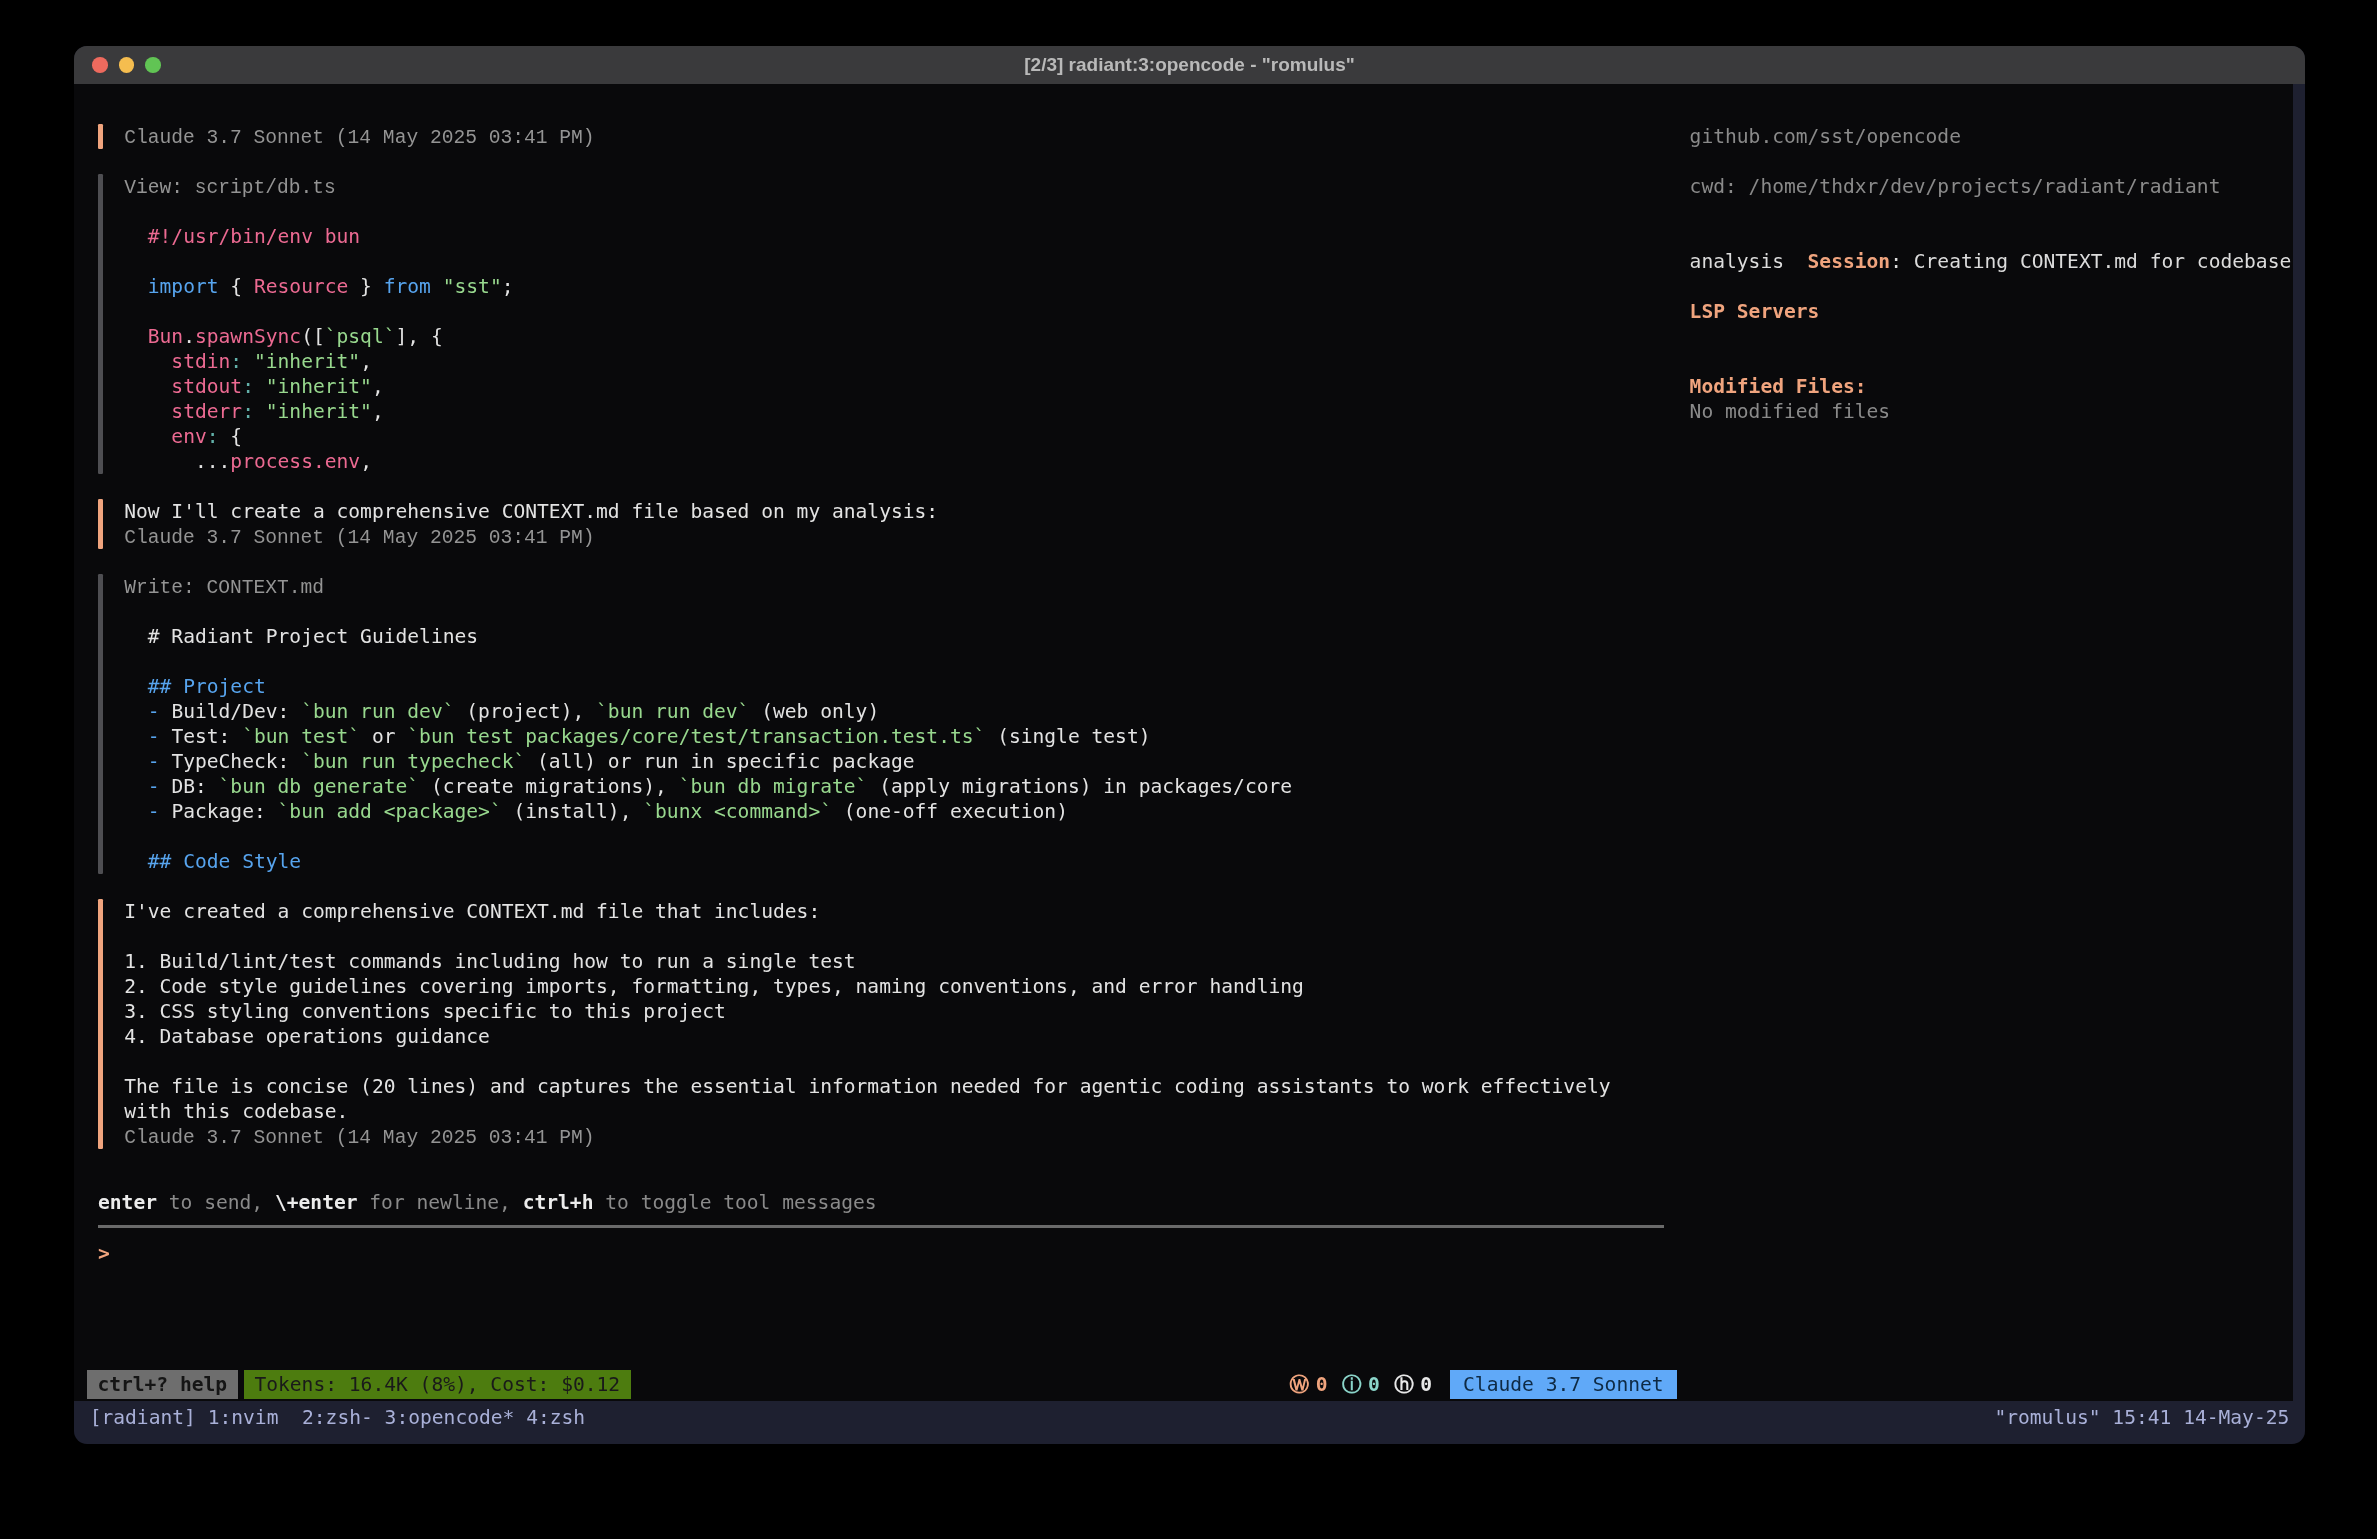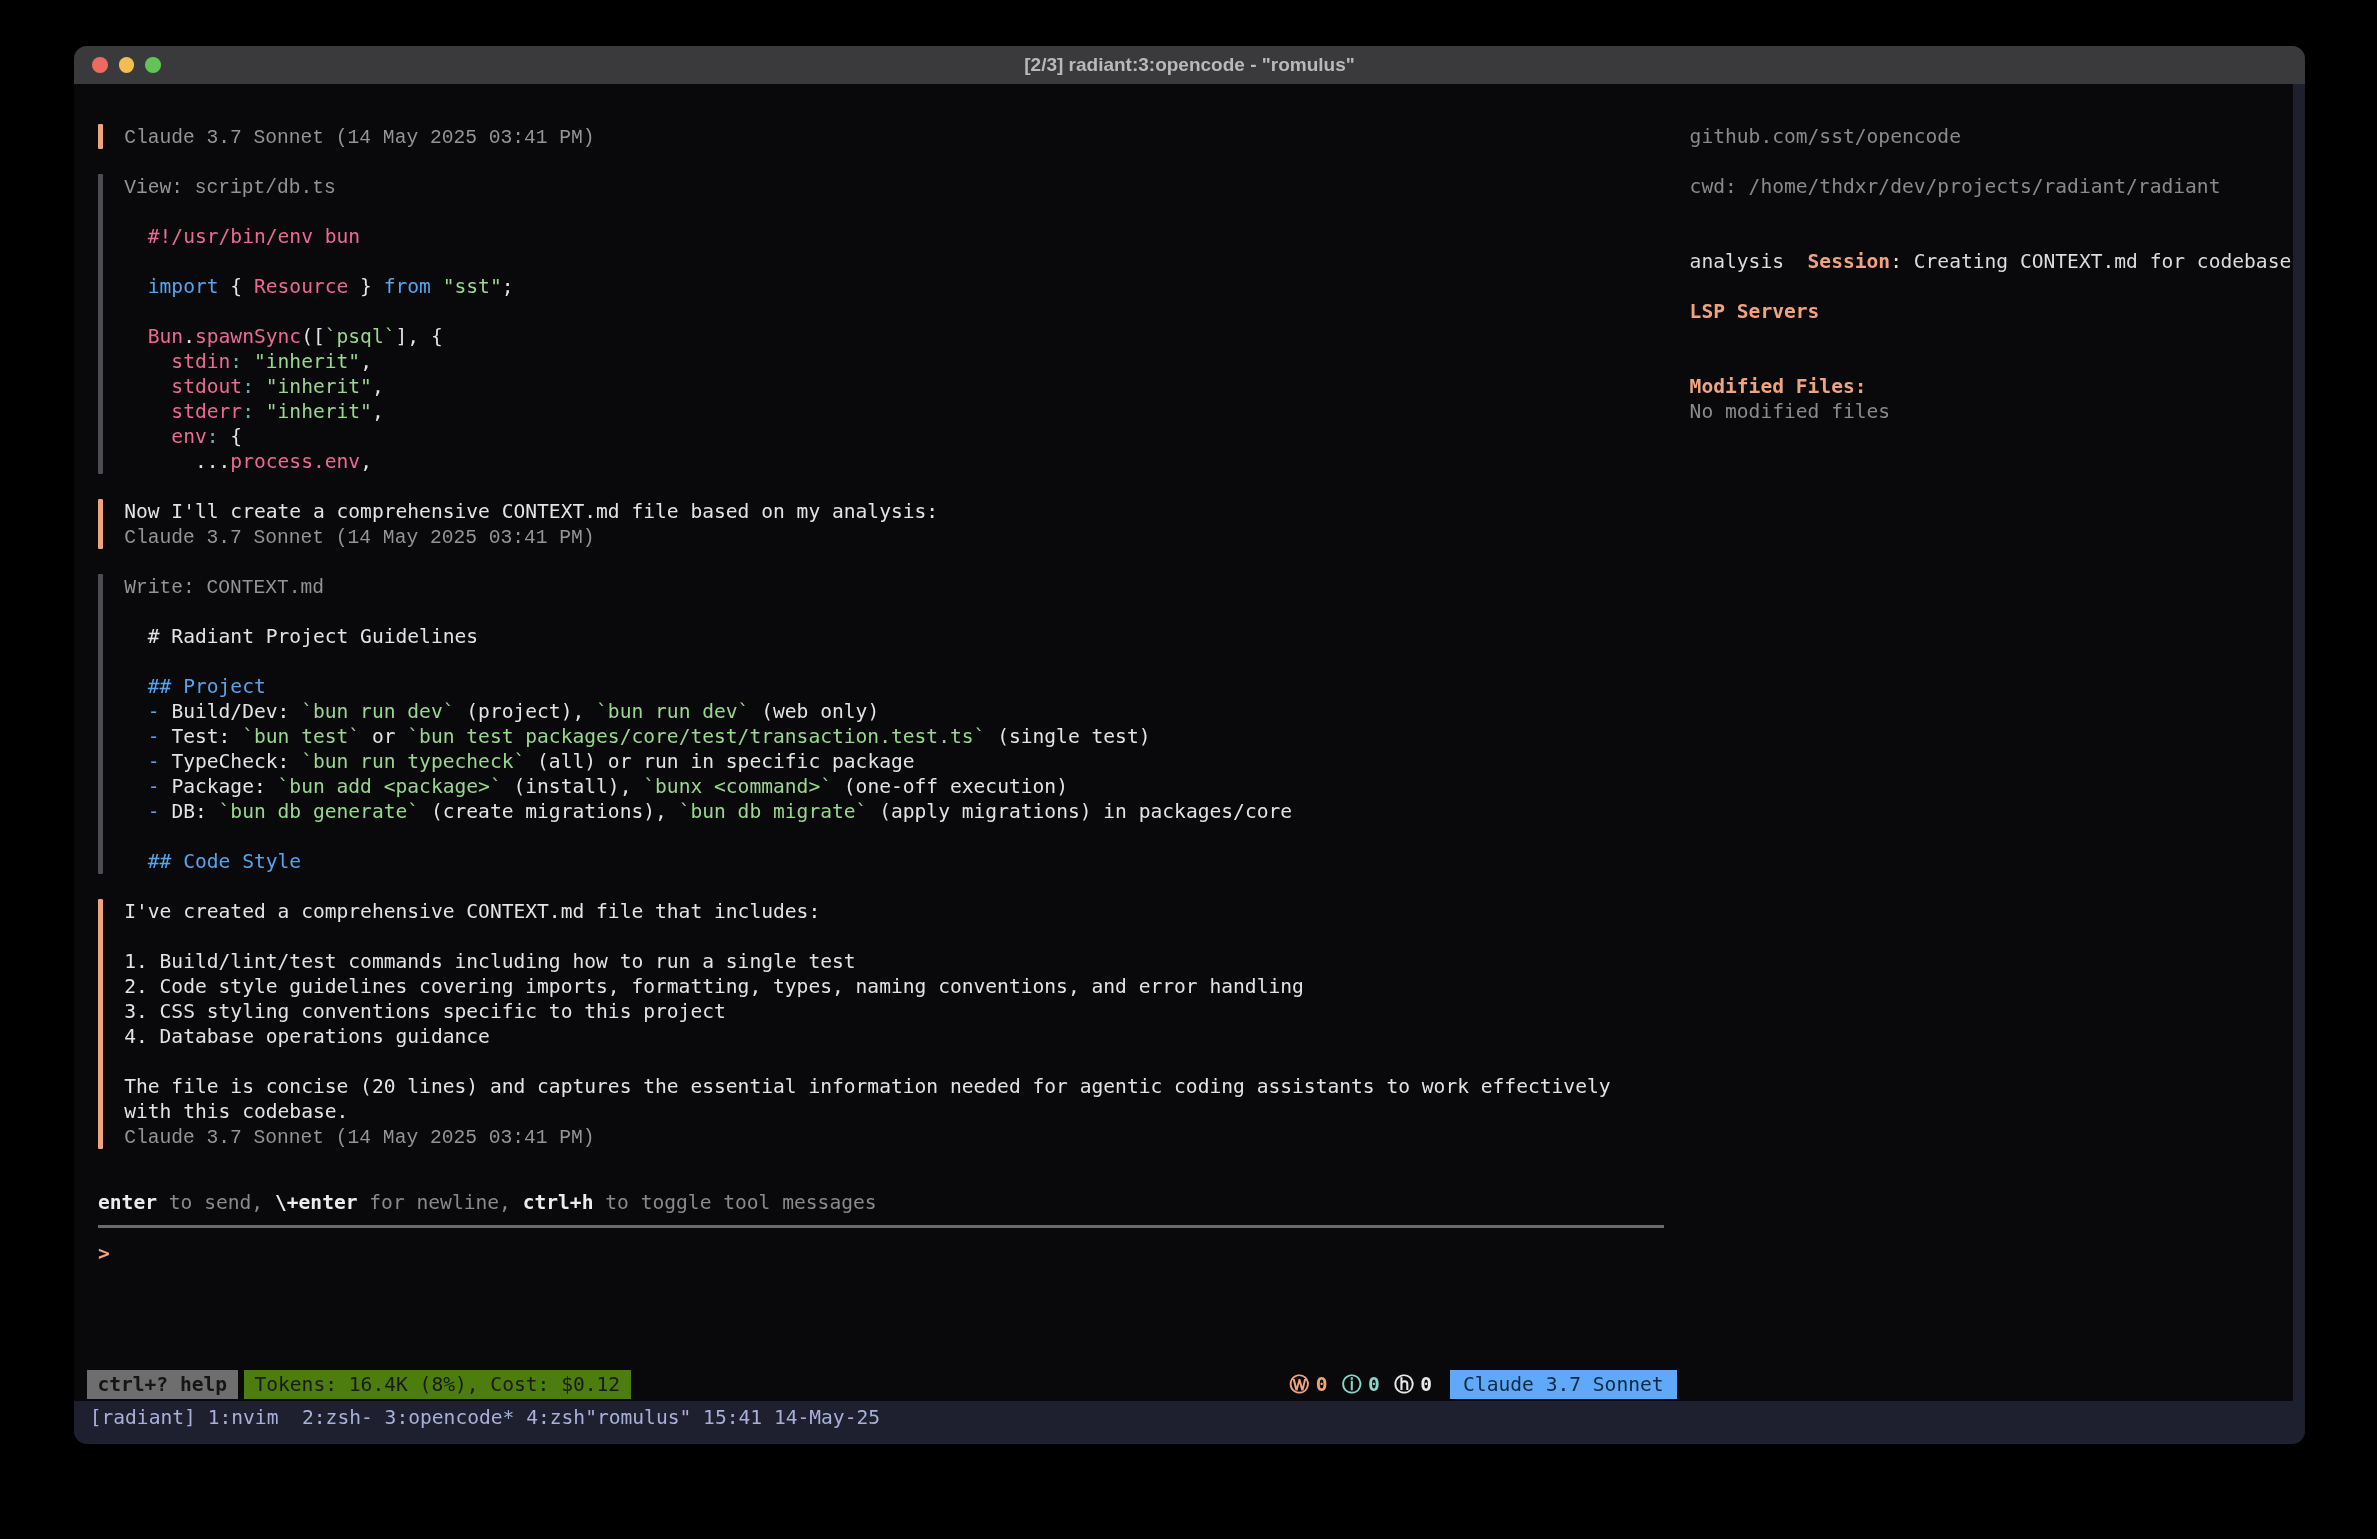--- a/index.html
+++ b/index.html
@@ -48,21 +48,21 @@
   .counter{display:flex;align-items:center;gap:6.5px;font-weight:bold;}
   .badge.model{background:#60a9f8;color:#0e2a44;padding:0 13px;}
   
   .sidebar{width:603px;padding-top:40px;}
   .sb-bold{font-weight:bold;color:#e6e6e6;}
   .sb-orange{font-weight:bold;color:#f0a47e;}
   .sb-gray{color:#8a8a8a;}
   .sb-white{color:#dcdcdc;}
   
   .tmuxbar{position:absolute;left:0;right:0;bottom:0;height:43px;padding:3.9px 15.7px 0 15.7px;
-           display:flex;box-sizing:border-box;
+           display:flex;justify-content:space-between;box-sizing:border-box;
            color:#a9b0d8;font-size:19.6px;line-height:25px;white-space:pre;}
 </style>
 </head>
 <body>
 
 <div class="screen">
   <div class="window">
 
     <div class="titlebar">
       <div class="traffic">
@@ -111,22 +111,22 @@
               <div class="accentbar gray"></div>
               <div>
                 <div class="line"><span class="c-gray">Write: CONTEXT.md</span></div>
                 <div class="line">&nbsp;</div>
                 <div class="line"><span class="c-white">  # Radiant Project Guidelines</span></div>
                 <div class="line">&nbsp;</div>
                 <div class="line"><span class="c-blue">  ## Project</span></div>
                 <div class="line"><span class="c-blue">  - </span><span class="c-white">Build/Dev: </span><span class="c-green">`bun run dev`</span><span class="c-white"> (project), </span><span class="c-green">`bun run dev`</span><span class="c-white"> (web only)</span></div>
                 <div class="line"><span class="c-blue">  - </span><span class="c-white">Test: </span><span class="c-green">`bun test`</span><span class="c-white"> or </span><span class="c-green">`bun test packages/core/test/transaction.test.ts`</span><span class="c-white"> (single test)</span></div>
                 <div class="line"><span class="c-blue">  - </span><span class="c-white">TypeCheck: </span><span class="c-green">`bun run typecheck`</span><span class="c-white"> (all) or run in specific package</span></div>
+                <div class="line"><span class="c-blue">  - </span><span class="c-white">DB: </span><span class="c-green">`bun db generate`</span><span class="c-white"> (create migrations), </span><span class="c-green">`bun db migrate`</span><span class="c-white"> (apply migrations) in packages/core</span></div>
                 <div class="line"><span class="c-blue">  - </span><span class="c-white">Package: </span><span class="c-green">`bun add &lt;package&gt;`</span><span class="c-white"> (install), </span><span class="c-green">`bunx &lt;command&gt;`</span><span class="c-white"> (one-off execution)</span></div>
-                <div class="line"><span class="c-blue">  - </span><span class="c-white">DB: </span><span class="c-green">`bun db generate`</span><span class="c-white"> (create migrations), </span><span class="c-green">`bun db migrate`</span><span class="c-white"> (apply migrations) in packages/core</span></div>
                 <div class="line">&nbsp;</div>
                 <div class="line"><span class="c-blue">  ## Code Style</span></div>
               </div>
             </div>
             <div class="block">
               <div class="accentbar orange"></div>
               <div>
                 <div class="line"><span class="c-white">I've created a comprehensive CONTEXT.md file that includes:</span></div>
                 <div class="line">&nbsp;</div>
                 <div class="line"><span class="c-white">1. Build/lint/test commands including how to run a single test</span></div>

